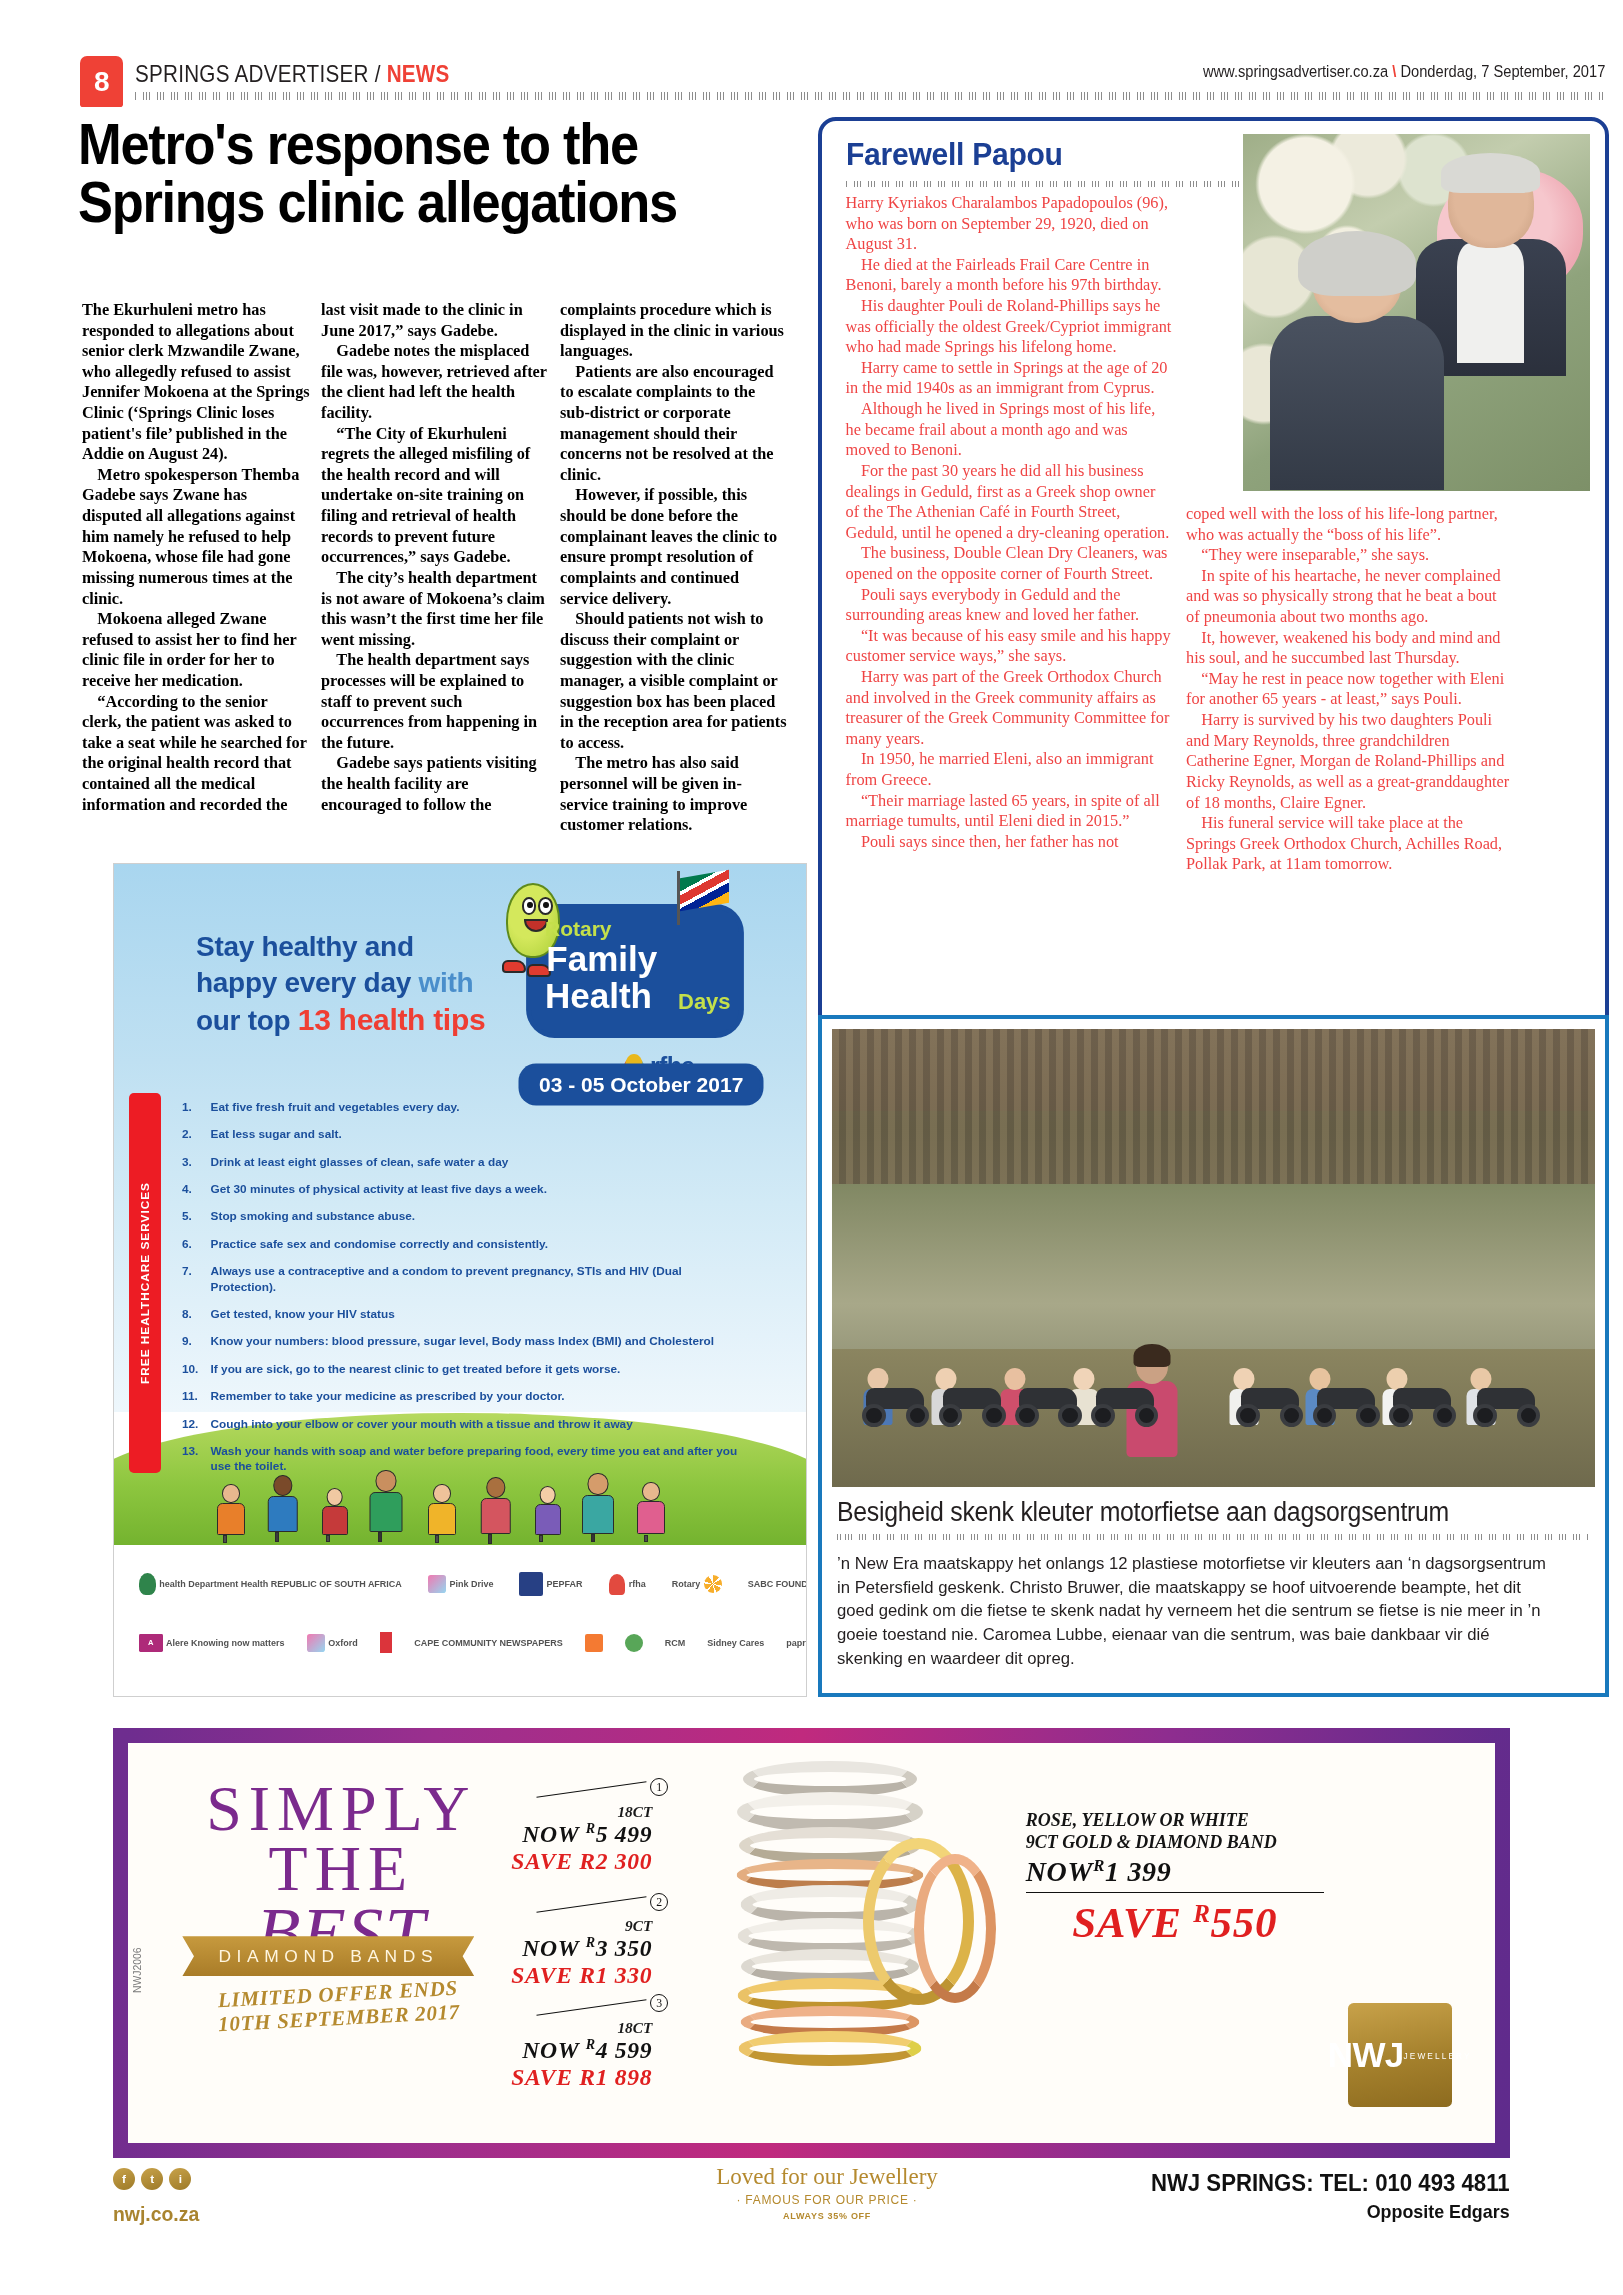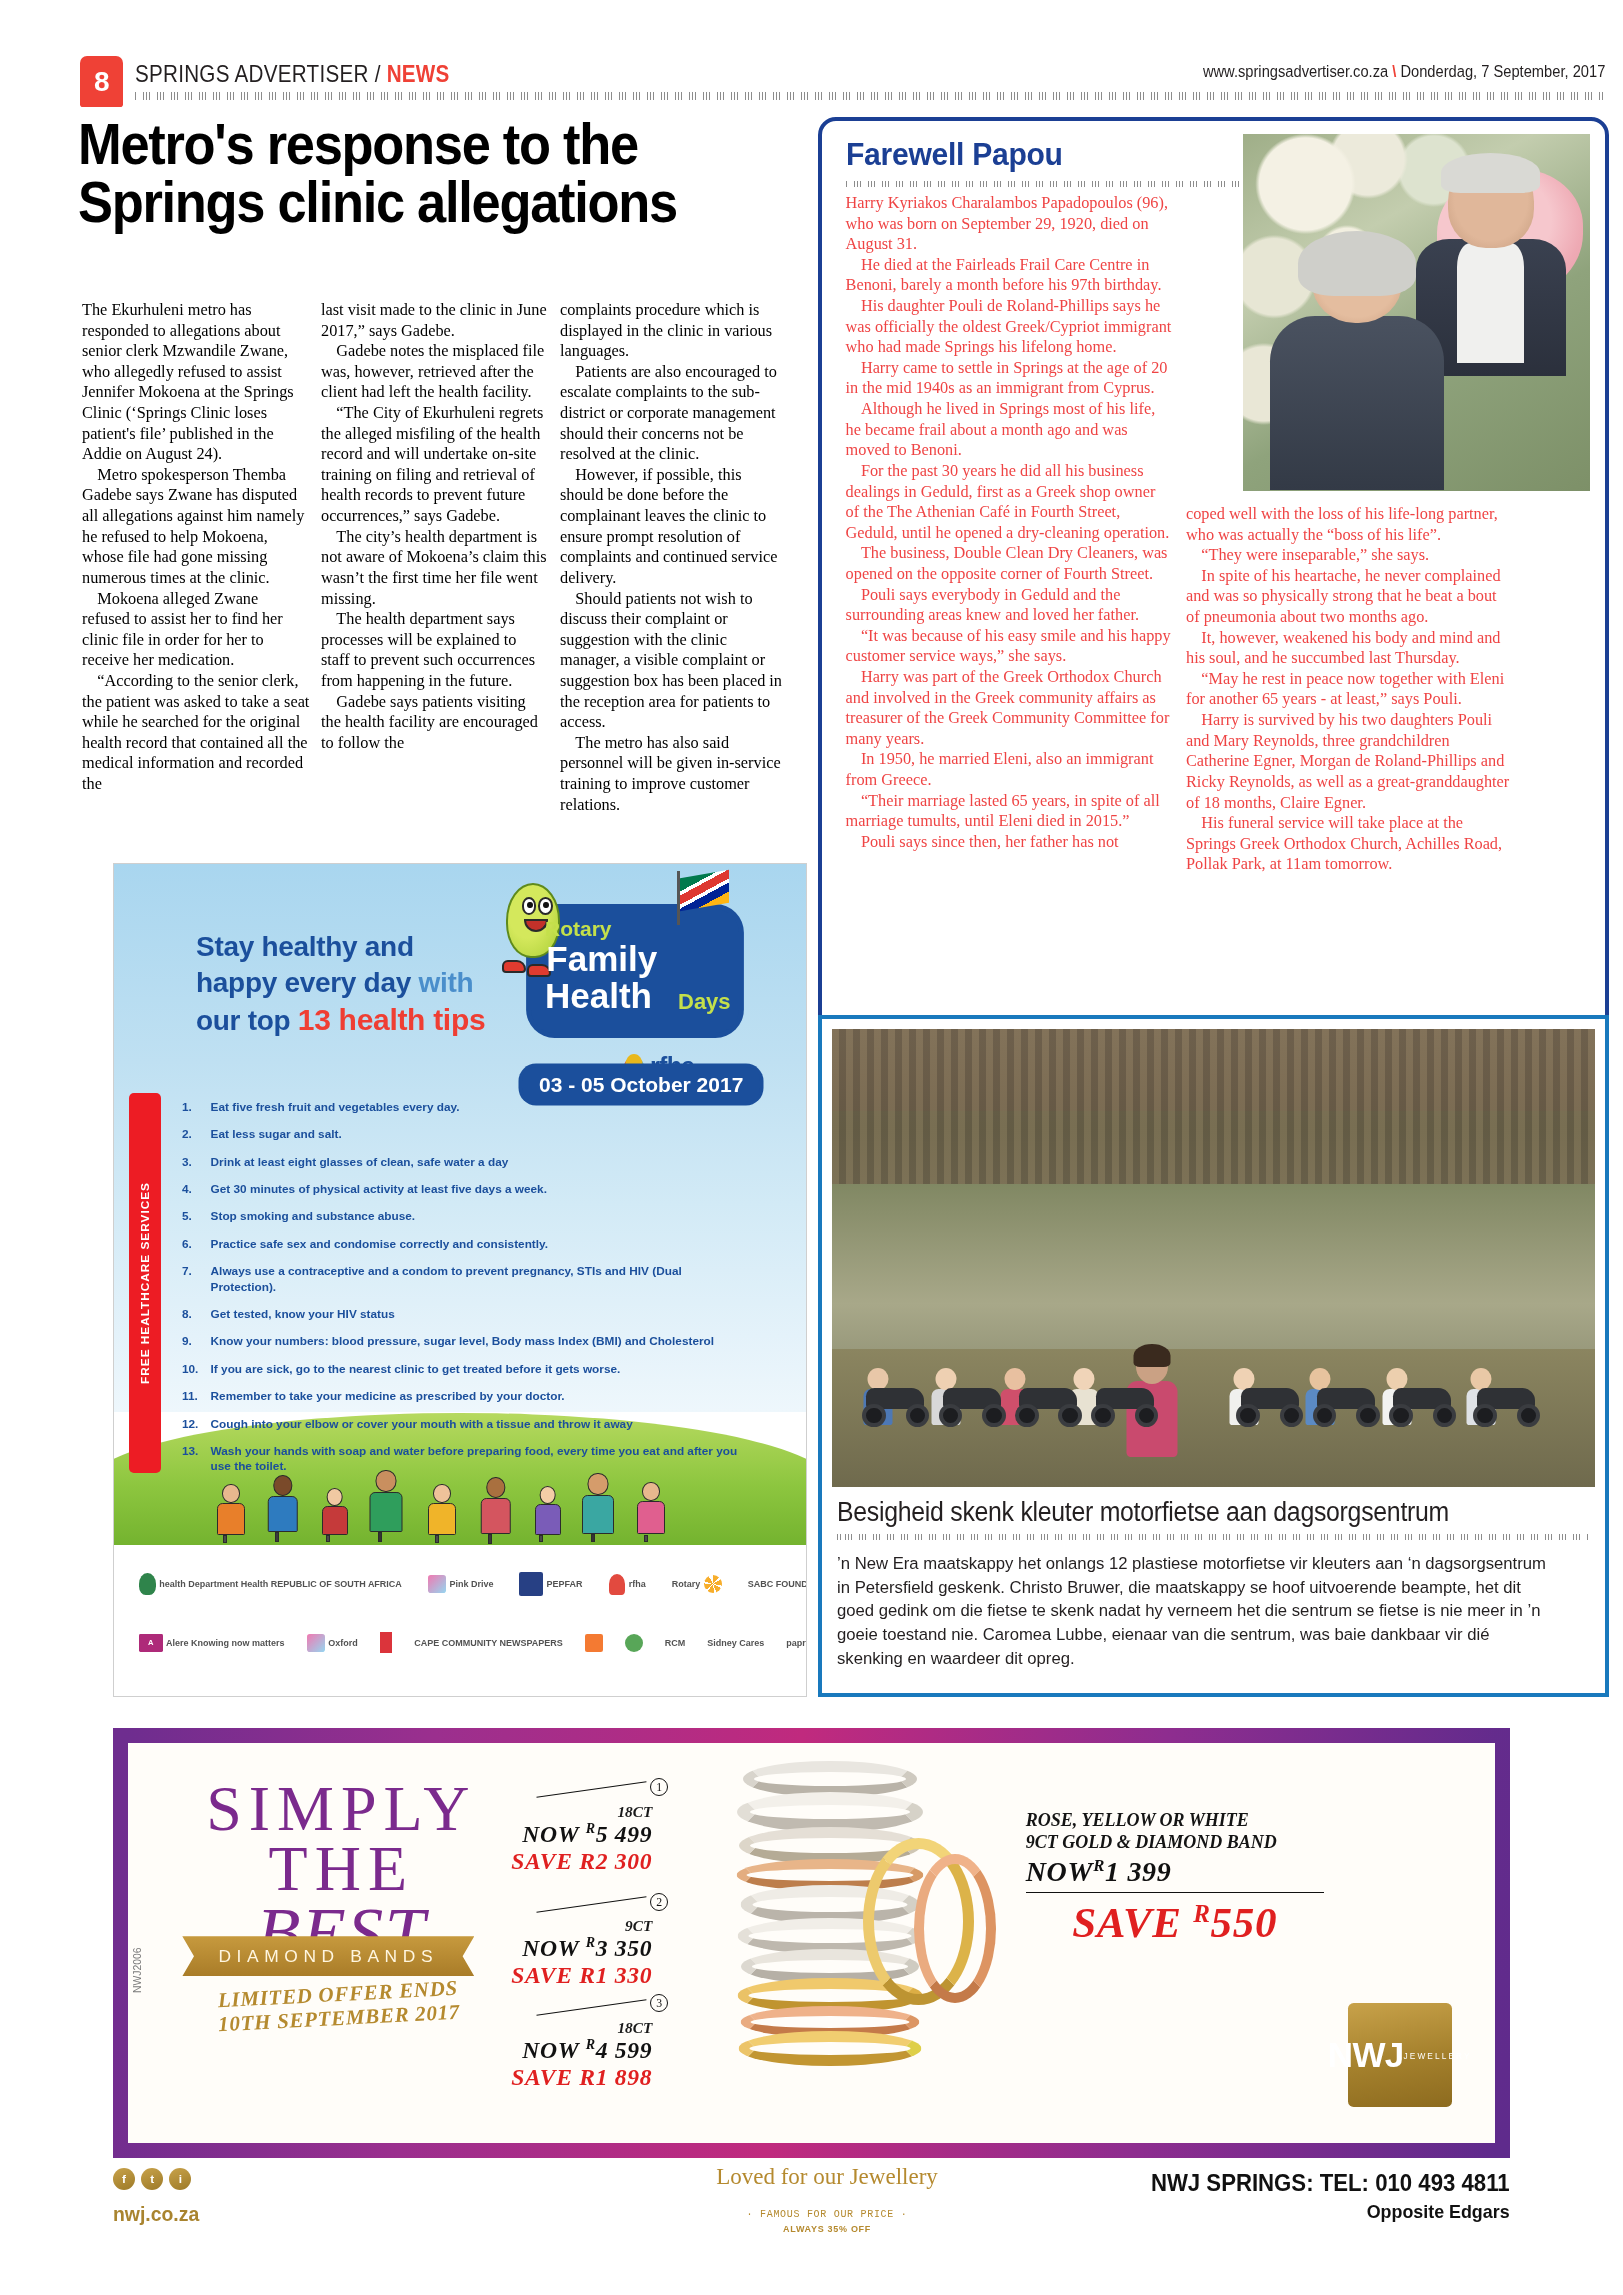--- a/index.html
+++ b/index.html
@@ -52,21 +52,21 @@
     position:absolute; left:78px; top:115px; width:722px;
     font-family:"Liberation Sans", sans-serif;
     font-weight:bold; font-size:57px; line-height:1.02;
     letter-spacing:-1.4px; color:#000;
     transform:scaleX(0.92); transform-origin:left top;
   }
 
   
   .article-cols {
     position:absolute; left:82px; top:300px; width:725px;
-    display:flex; gap:11px;
+    display:flex; gap:11px;font-weight:bold;
   }
   .art-col { width:228px; }
   .art-col p {
     margin:0; font-family:"Liberation Serif", serif;
     font-size:16.3px; line-height:1.265; color:#000;
     text-align:left;
   }
   .art-col p + p { text-indent:15.3px; }
 
   
@@ -472,21 +472,21 @@
     display:flex; align-items:center; justify-content:center;
   }
   .nwj-url {
     position:absolute; left:0; top:39px;
     font-family:"Liberation Sans", sans-serif; font-size:19.4px; color:#a9842f; font-weight:bold;
   }
   .loved {
     position:absolute; left:575px; top:0; width:278px; text-align:center;
   }
   .loved .l1 { font-family:"Liberation Serif", serif; font-size:23px; color:#b58a2f; }
-  .loved .l2 { font-family:Liberation Mono, monospace; font-size:10px; color:#b58a2f; letter-spacing:0.7px; margin-top:19px; }
+  .loved .l2 { font-family:Liberation Sans, sans-serif; font-size:12px; color:#b58a2f; letter-spacing:0.7px; margin-top:3px; }
   .loved .l3 { font-family:"Liberation Sans", sans-serif; font-size:9px; color:#b58a2f; font-weight:bold; letter-spacing:0.7px; margin-top:3.5px; }
   .nwj-contact { position:absolute; right:0; top:5.6px; text-align:right; }
   .nwj-contact .tel {
     font-family:"Liberation Sans", sans-serif; font-weight:bold; font-size:23.6px; color:#111;
     transform:scaleX(0.94); transform-origin:right top;
   }
   .nwj-contact .opp {
     font-family:"Liberation Sans", sans-serif; font-weight:bold; font-size:19px; color:#111; margin-top:4.9px;
     transform:scaleX(0.94); transform-origin:right top;
   }

